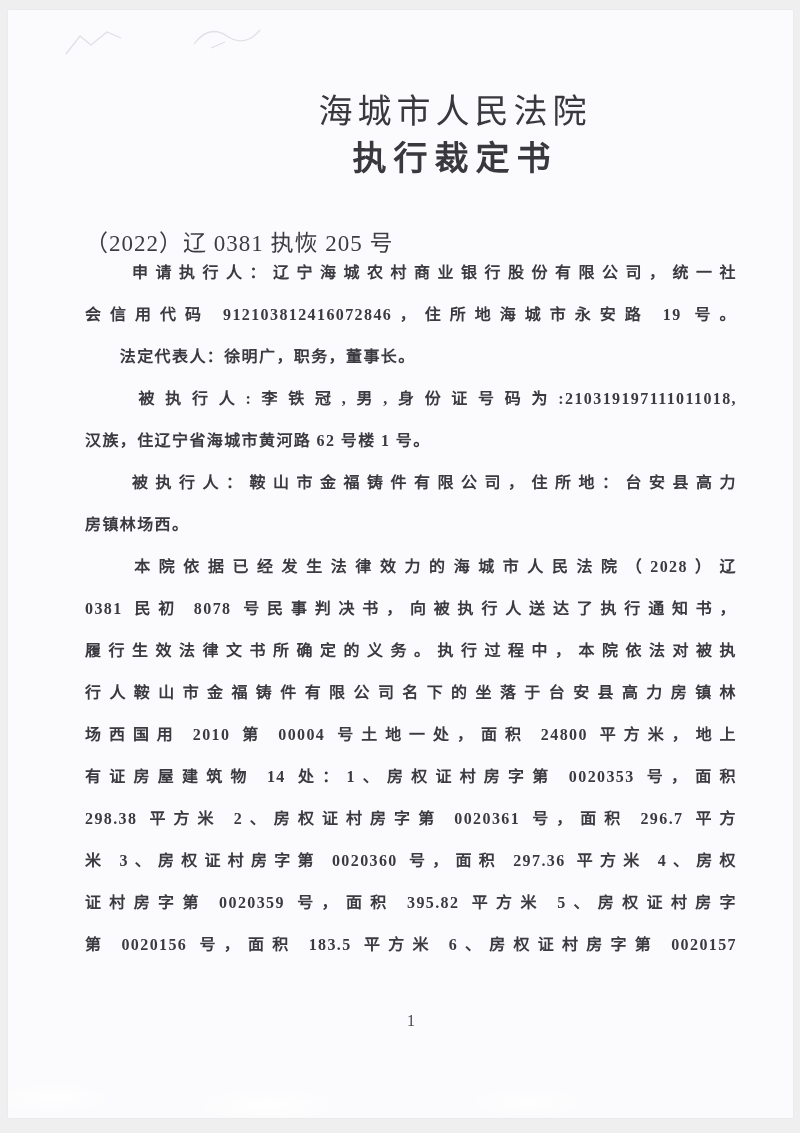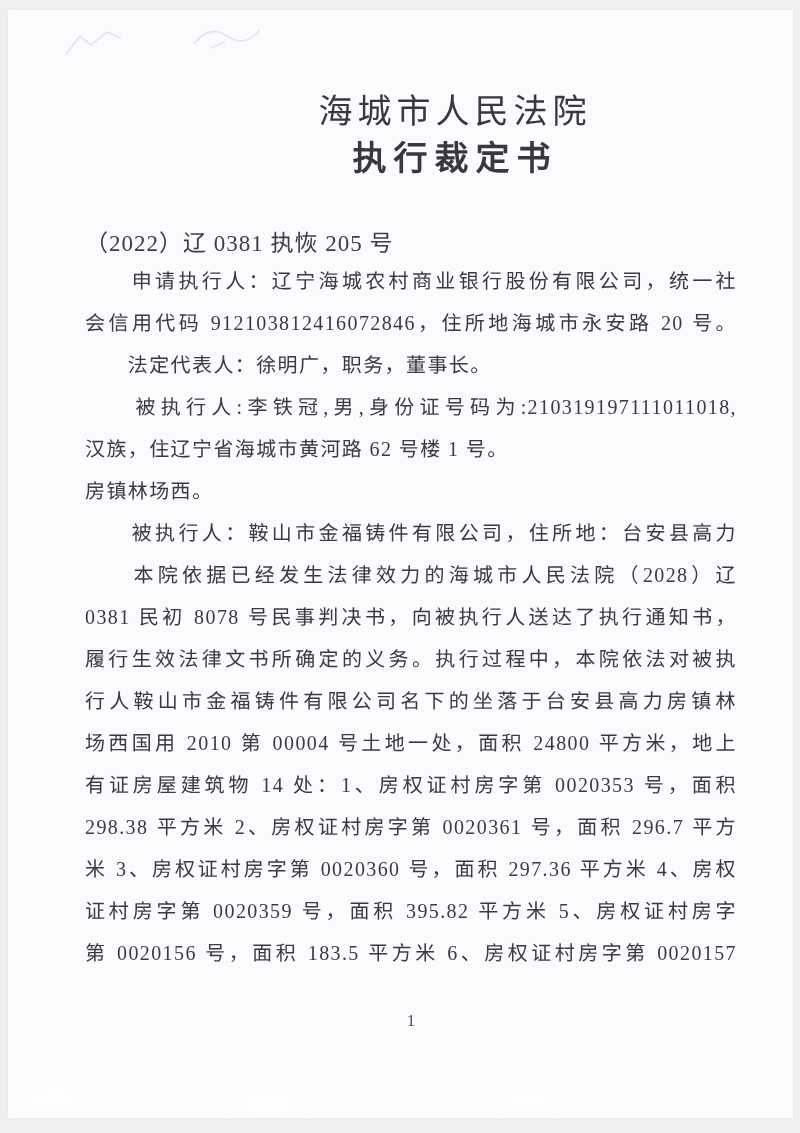--- a/index.html
+++ b/index.html
@@ -65,24 +65,25 @@
   }
   .doc-body {
     position: absolute;
     left: 77px;
     top: 250px;
     width: 652px;
     color: #3a3a40;
   }
   .body-line {
     height: 42px;
-    line-height: 42px;
-    font-size: 20px;
+    line-height: 26px;
+    font-size: 16px;
     letter-spacing: 1.4px;
     white-space: nowrap;
+    font-weight: bold;
   }
   .body-line.jf {
     white-space: normal;
     text-align: justify;
     text-align-last: justify;
   }
   .page-number {
     position: absolute;
     left: 77px;
     top: 1002px;
@@ -106,26 +107,26 @@
   </svg>
 
   <div class="title-block doc-title">执行裁定书</div>
 
   <div class="title-block court-name">海城市人民法院</div>
 
   <div class="case-number">（2022）辽 0381 执恢 205 号</div>
 
   <div class="doc-body">
     <div class="body-line jf">　　申请执行人：辽宁海城农村商业银行股份有限公司，统一社</div>
-    <div class="body-line jf">会信用代码 912103812416072846，住所地海城市永安路 20 号。</div>
+    <div class="body-line jf">会信用代码 912103812416072846，住所地海城市永安路 19 号。</div>
     <div class="body-line">　　法定代表人：徐明广，职务，董事长。</div>
     <div class="body-line jf">　　被执行人:李铁冠,男,身份证号码为:210319197111011018,</div>
     <div class="body-line">汉族，住辽宁省海城市黄河路 62 号楼 1 号。</div>
+    <div class="body-line jf">　　被执行人：鞍山市金福铸件有限公司，住所地：台安县高力</div>
     <div class="body-line">房镇林场西。</div>
-    <div class="body-line jf">　　被执行人：鞍山市金福铸件有限公司，住所地：台安县高力</div>
     <div class="body-line jf">　　本院依据已经发生法律效力的海城市人民法院（2028）辽</div>
     <div class="body-line jf">0381 民初 8078 号民事判决书，向被执行人送达了执行通知书，</div>
     <div class="body-line jf">履行生效法律文书所确定的义务。执行过程中，本院依法对被执</div>
     <div class="body-line jf">行人鞍山市金福铸件有限公司名下的坐落于台安县高力房镇林</div>
     <div class="body-line jf">场西国用 2010 第 00004 号土地一处，面积 24800 平方米，地上</div>
     <div class="body-line jf">有证房屋建筑物 14 处：1、房权证村房字第 0020353 号，面积</div>
     <div class="body-line jf">298.38 平方米 2、房权证村房字第 0020361 号，面积 296.7 平方</div>
     <div class="body-line jf">米 3、房权证村房字第 0020360 号，面积 297.36 平方米 4、房权</div>
     <div class="body-line jf">证村房字第 0020359 号，面积 395.82 平方米 5、房权证村房字</div>
     <div class="body-line jf">第 0020156 号，面积 183.5 平方米 6、房权证村房字第 0020157</div>

